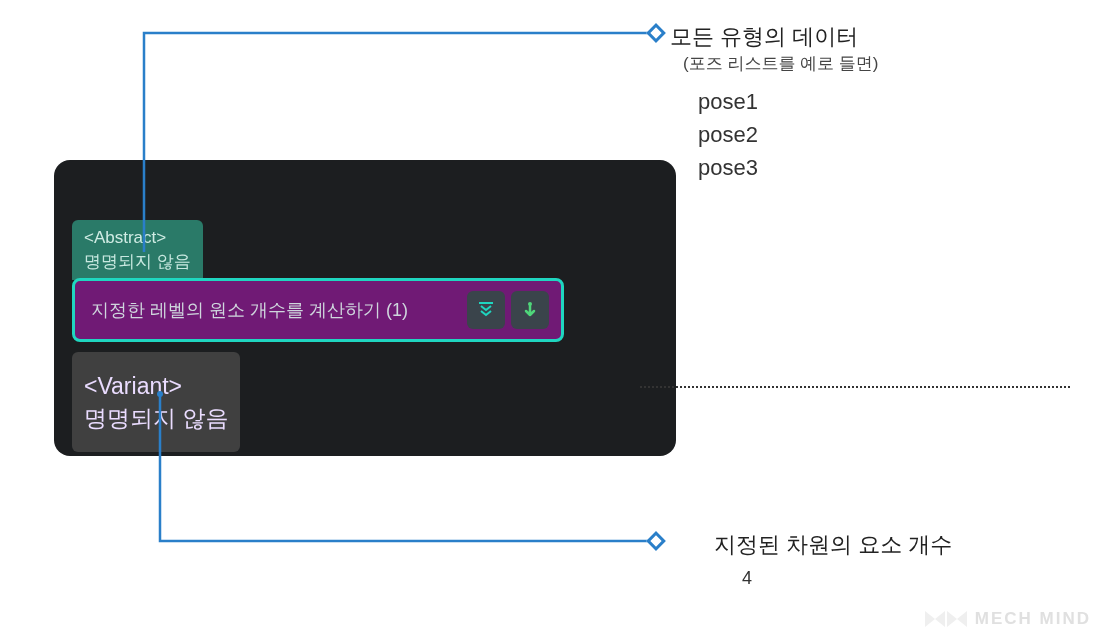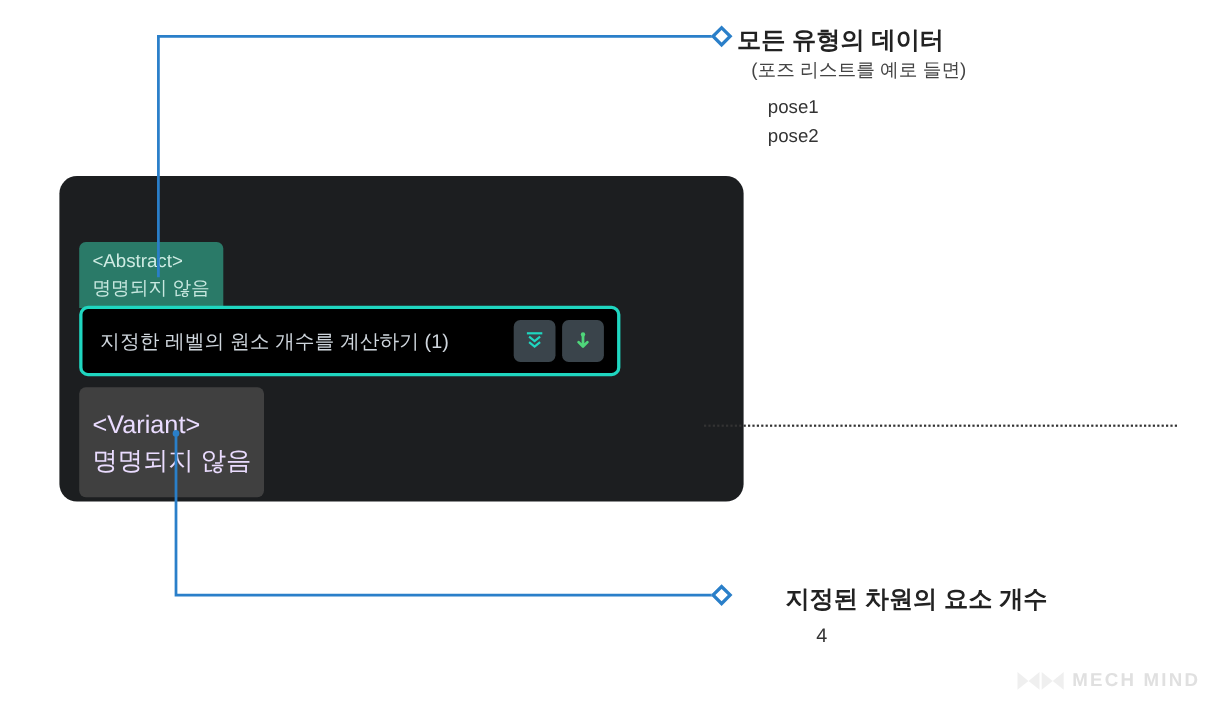--- a/index.html
+++ b/index.html
@@ -36,21 +36,21 @@
     .abstract-tag .type-label { color: #d0ece4; }
     
     .selected-row {
       position: absolute;
       left: 18px;
       top: 118px;
       width: 492px;
       height: 64px;
       border: 3px solid #1fd6c0;
       border-radius: 8px;
-      background: #000000;
+      background: #701a75;
       display: flex;
       align-items: center;
       padding: 0 12px 0 16px;
       color: #cfd6dd;
       font-size: 18px;
     }
     .selected-row .row-text { flex: 1; }
     
     .icon-btn {
       width: 38px;
@@ -71,29 +71,29 @@
       color: #eadcff;
       padding: 18px 12px;
       border-radius: 6px;
       font-size: 23px;
       line-height: 1.4;
     }
     
     .callout-title {
       font-size: 22px;
       color: #222;
-      font-weight: 700;
+      font-weight: 400;
     }
     .callout-sub {
       font-size: 17px;
       color: #444;
       margin-left: 13px;
     }
     .callout-list {
-      font-size: 17px;
+      font-size: 22px;
       color: #333;
       line-height: 1.5;
       margin-top: 10px;
       margin-left: 28px;
     }
     
     .callout-top {
       position: absolute;
       left: 670px;
       top: 22px;
@@ -177,20 +177,21 @@
     <div>명명되지 않음</div>
   </div>
 </div>
 
 <div class="callout-top">
   <div class="callout-title">모든 유형의 데이터</div>
   <div class="callout-sub">(포즈 리스트를 예로 들면)</div>
   <div class="callout-list">
     <div>pose1</div>
     <div>pose2</div>
+    <div>pose3</div>
   </div>
 </div>
 
 <div class="callout-bottom">
   <div class="callout-title">지정된 차원의 요소 개수</div>
   <div class="value">4</div>
 </div>
 
 <div class="dotted-divider"></div>
 

